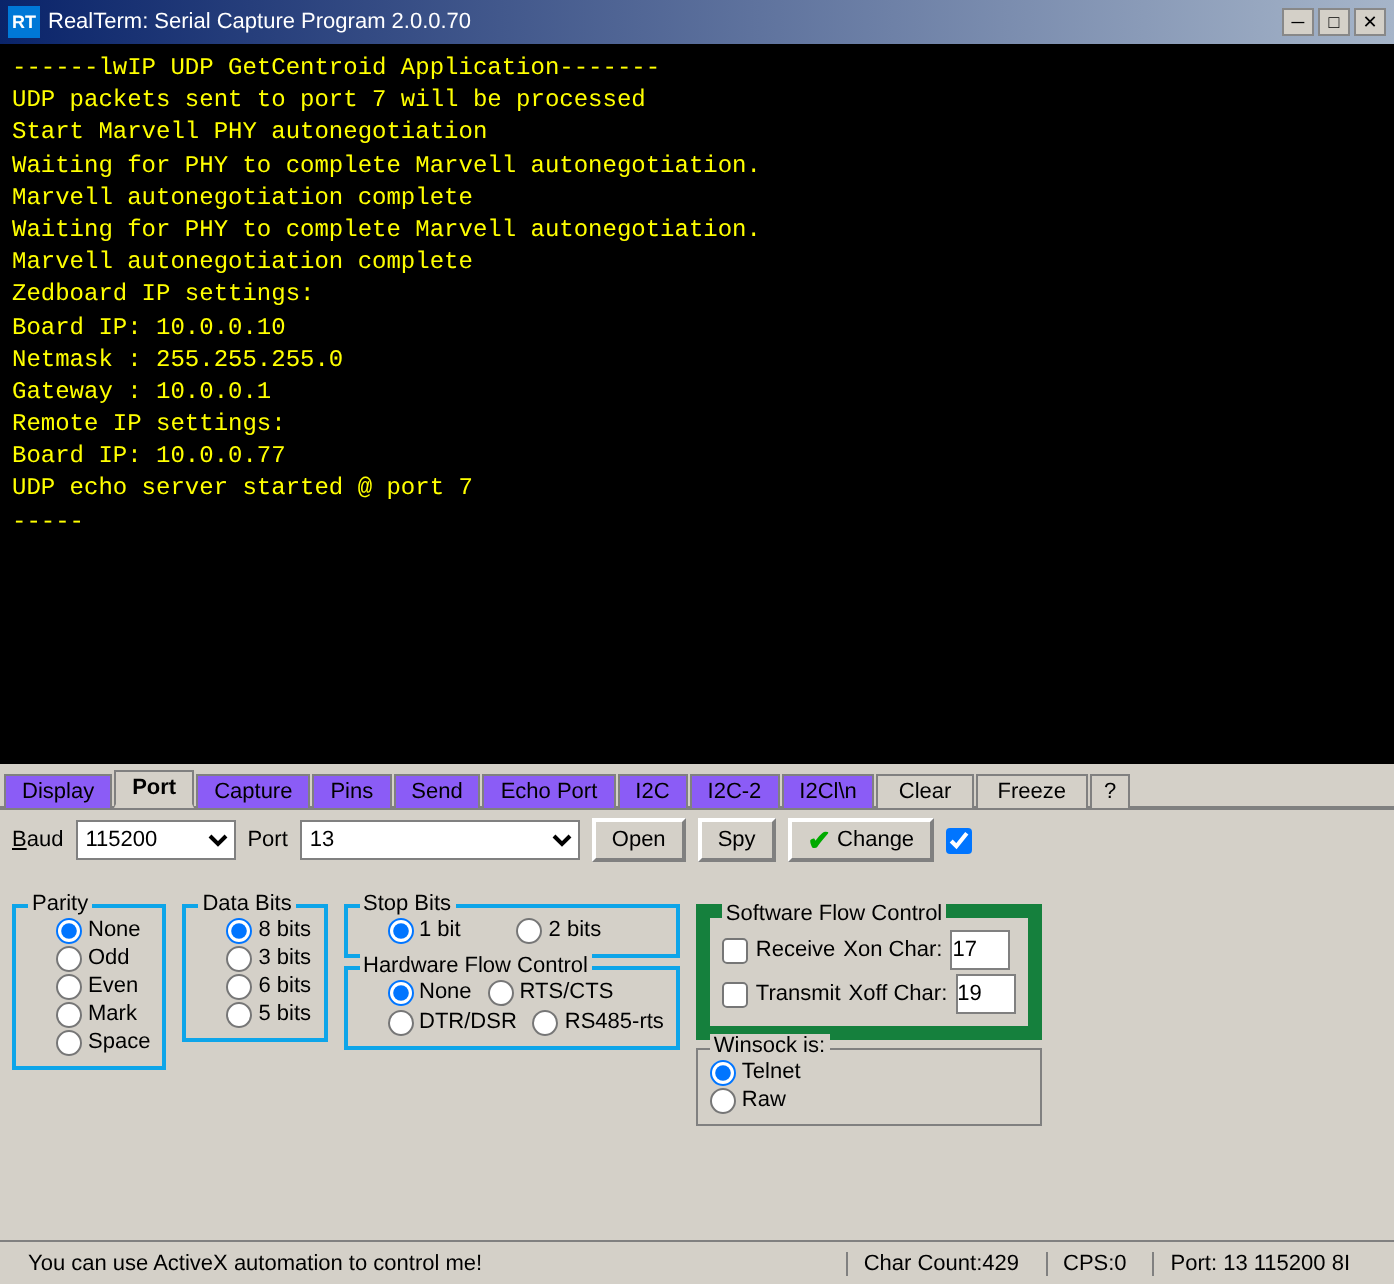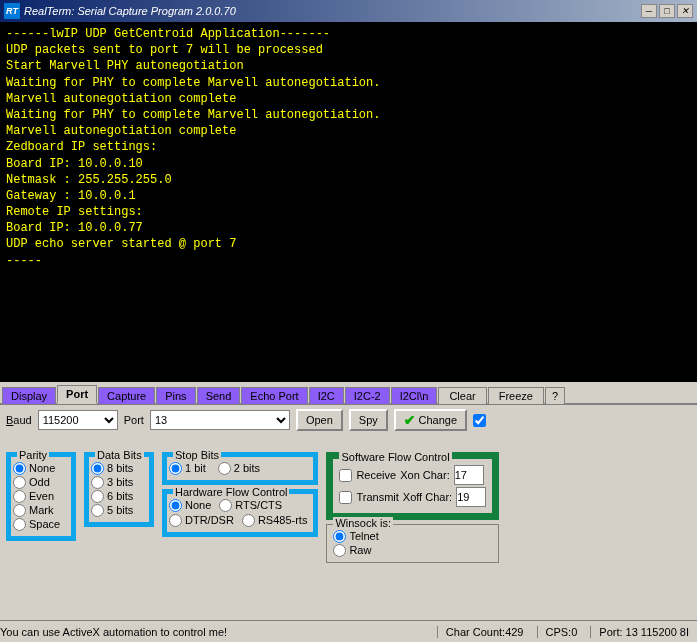--- a/index.html
+++ b/index.html
@@ -13,21 +13,20 @@
     }
     
     #titlebar {
       background: linear-gradient(to right, #0a246a, #a6b5c9);
       color: white;
       height: 22px;
       display: flex;
       align-items: center;
       padding: 0 4px;
       justify-content: space-between;
-      font-style: italic;
     }
     #titlebar-left { display: flex; align-items: center; gap: 4px; }
     #titlebar-controls { display: flex; gap: 2px; }
     .title-btn {
       width: 16px; height: 14px;
       background: #d4d0c8;
       border: 1px solid #888;
       font-size: 9px;
       display: flex; align-items: center; justify-content: center;
       cursor: pointer;
@@ -142,22 +141,22 @@
       font-size: 14px;
       font-weight: bold;
     }
     
     #row2 {
       display: flex;
       align-items: flex-start;
       gap: 8px;
     }
     .group-box {
-      border: 5px solid #0ea5e9;
-      padding: 4px 6px 4px 2px;
+      border: 2px solid #0ea5e9;
+      padding: 4px 6px 4px 20px;
       position: relative;
     }
     .group-title {
       position: absolute;
       top: -8px;
       left: 6px;
       background: #d4d0c8;
       padding: 0 2px;
       font-size: 11px;
     }
@@ -196,21 +195,21 @@
       padding: 0 2px;
       font-size: 11px;
     }
     
     #statusbar {
       background: #d4d0c8;
       border-top: 1px solid #808080;
       display: flex;
       align-items: center;
       height: 22px;
-      padding: 0 0;
+      padding: 0 14px;
       position: absolute;
       bottom: 0;
       left: 0;
       right: 0;
     }
     .statusbar-left { flex: 1; font-size: 11px; }
     .statusbar-sections { display: flex; gap: 5px; }
     .statusbar-item {
       border-left: 1px solid #808080;
       padding: 0 8px;
@@ -345,21 +344,21 @@
           <div class="radio-row">
             <input type="radio" name="databits" style="">
             <span>5 bits</span>
           </div>
         </div>
 
         <div style="display:flex;flex-direction:column;gap:4px;">
 
           <div class="group-box">
             <span class="group-title">Stop Bits</span>
-            <div style="display:flex;gap:12px;">
+            <div style="display:flex;gap:28px;">
               <div class="radio-row">
                 <input type="radio" name="stopbits" checked="" style="">
                 <span>1 bit</span>
               </div>
               <div class="radio-row">
                 <input type="radio" name="stopbits" style="">
                 <span>2 bits</span>
               </div>
             </div>
           </div>

